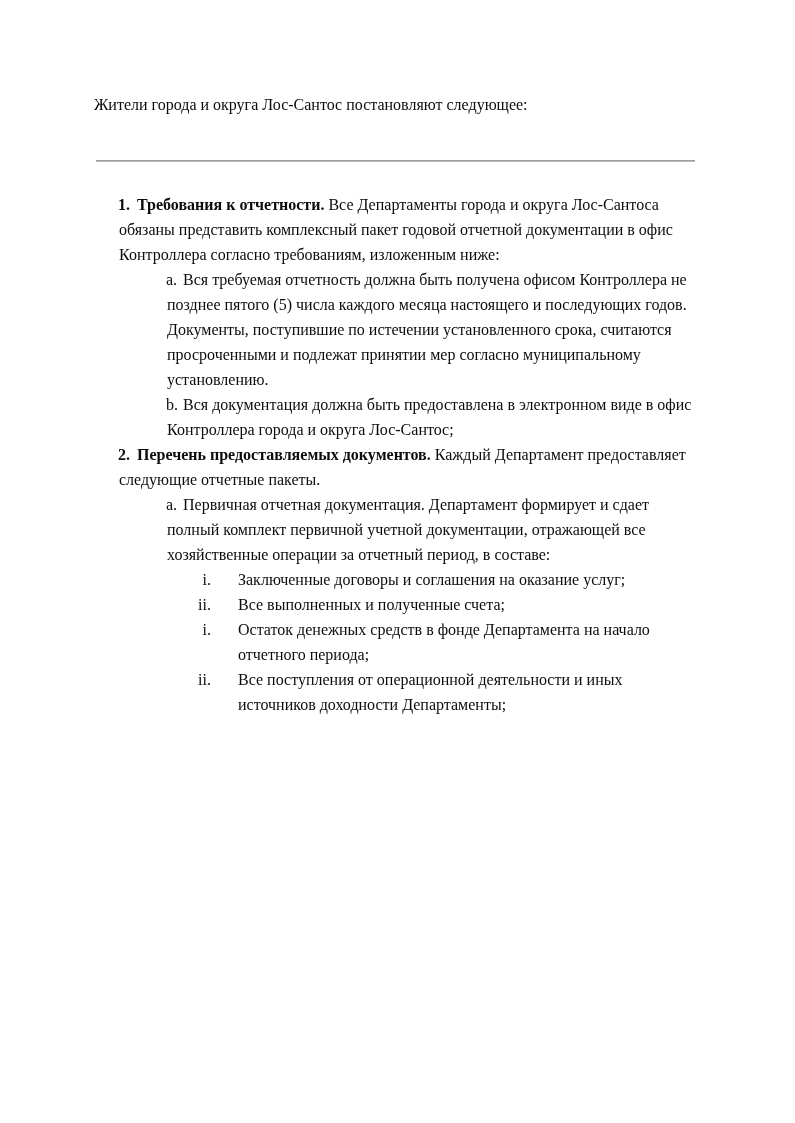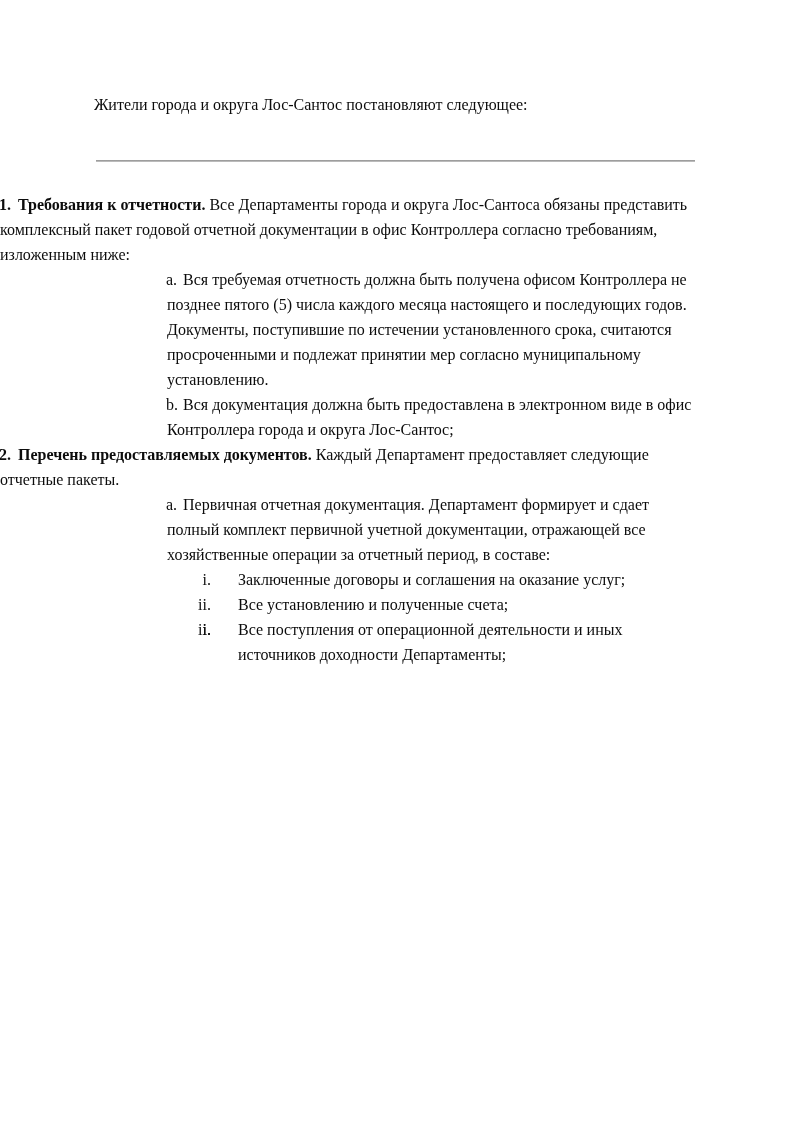--- a/index.html
+++ b/index.html
@@ -29,21 +29,21 @@
     background: linear-gradient(#8f8f8f, #c9c9c9);
     margin: 43px 100px 0 96px;
   }
   .content {
     margin-top: 30px;
   }
   .li {
     position: relative;
     margin-right: 96px;
   }
-  .l1 { }
+  .l1 { margin-left: 119px; }
   .l2 { margin-left: 167px; }
   .l3 { margin-left: 238px; }
   .marker {
     display: inline-block;
     white-space: nowrap;
   }
   .l1 > .marker {
     width: 19px;
     margin-left: -1px;
     font-weight: bold;
@@ -77,23 +77,23 @@
     <div class="li l2"><span class="marker">a.</span><span>Вся требуемая отчетность должна быть получена офисом Контроллера не позднее пятого (5) числа каждого месяца настоящего и последующих годов. Документы, поступившие по истечении установленного срока, считаются просроченными и подлежат принятии мер согласно муниципальному установлению.</span></div>
 
     <div class="li l2"><span class="marker">b.</span><span>Вся документация должна быть предоставлена в электронном виде в офис Контроллера города и округа Лос-Сантос;</span></div>
 
     <div class="li l1"><span class="marker">2.</span><span class="lead">Перечень предоставляемых документов.</span> <span>Каждый Департамент предоставляет следующие отчетные пакеты.</span></div>
 
     <div class="li l2"><span class="marker">a.</span><span>Первичная отчетная документация. Департамент формирует и сдает полный комплект первичной учетной документации, отражающей все хозяйственные операции за отчетный период, в составе:</span></div>
 
     <div class="li l3"><span class="marker">i.</span><span>Заключенные договоры и соглашения на оказание услуг;</span></div>
 
-    <div class="li l3"><span class="marker">ii.</span><span>Все установлению и полученные счета;</span></div>
+    <div class="li l3"><span class="marker">ii.</span><span>Все выполненных и полученные счета;</span></div>
 
 
 
 
-    <div class="li l3"><span class="marker">i.</span></div>
+    <div class="li l3"><span class="marker">i.</span><span>Остаток денежных средств в фонде Департамента на начало отчетного периода;</span></div>
 
     <div class="li l3"><span class="marker">ii.</span><span>Все поступления от операционной деятельности и иных источников доходности Департаменты;</span></div>
 
   </div>
 </div>
 
 </body></html>

